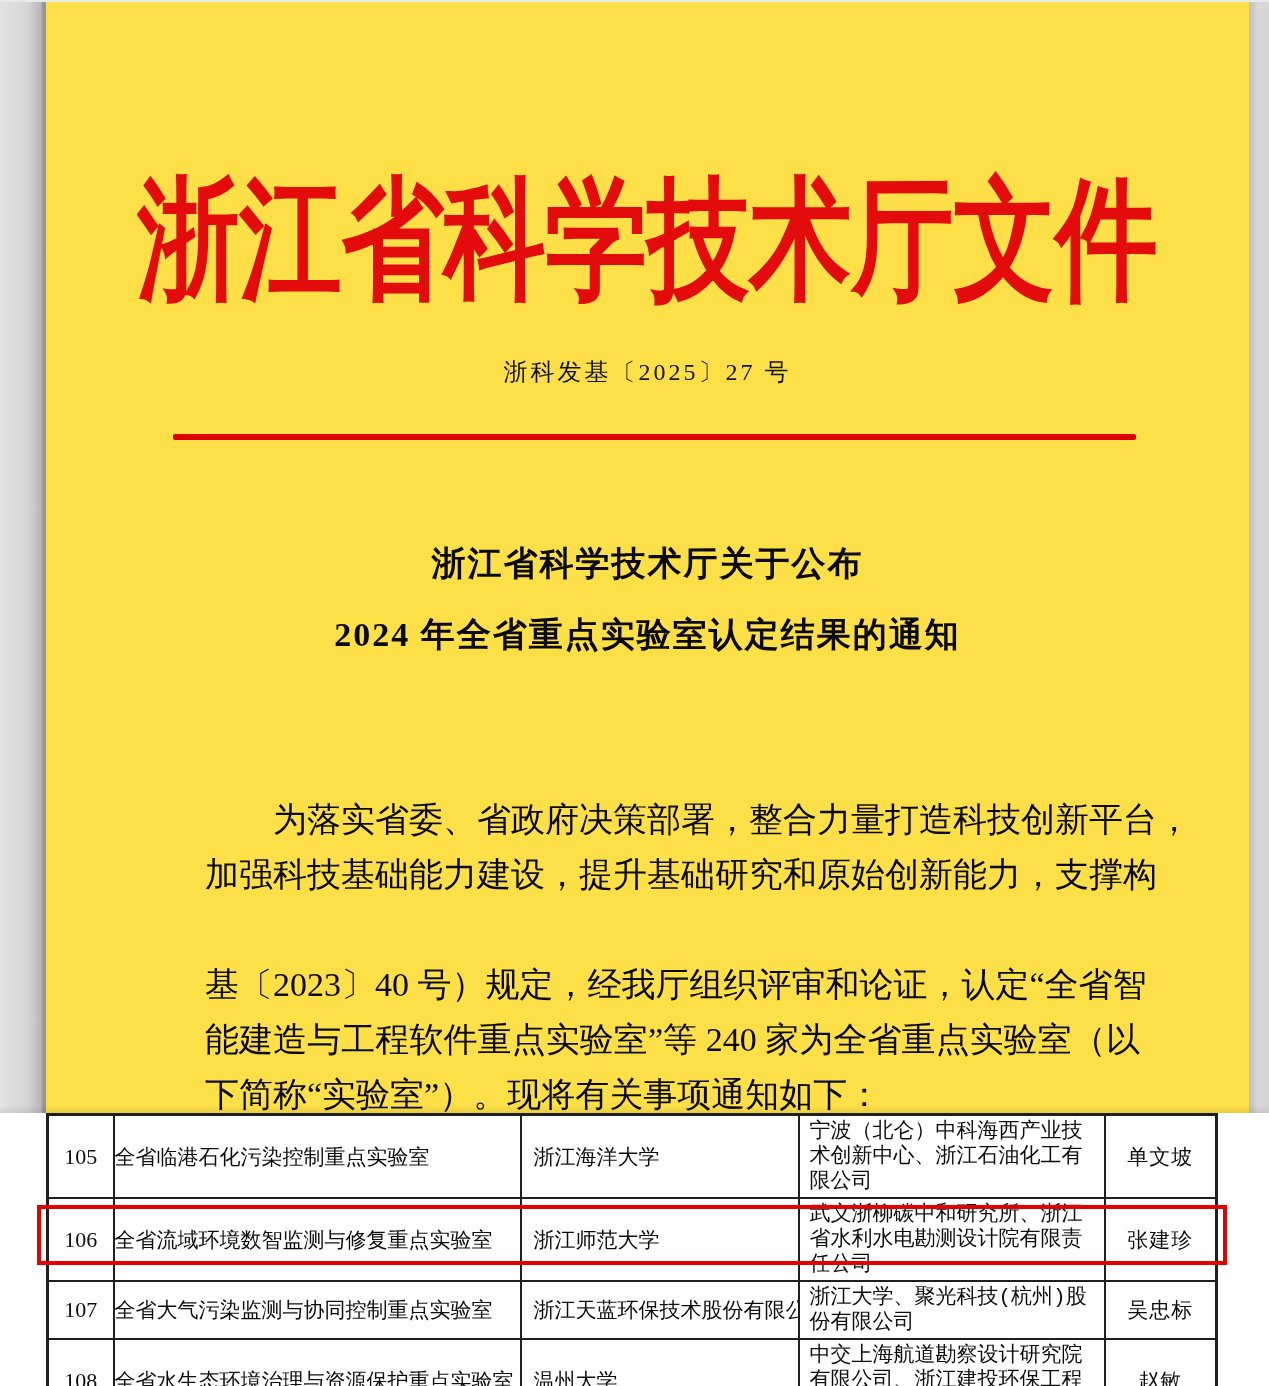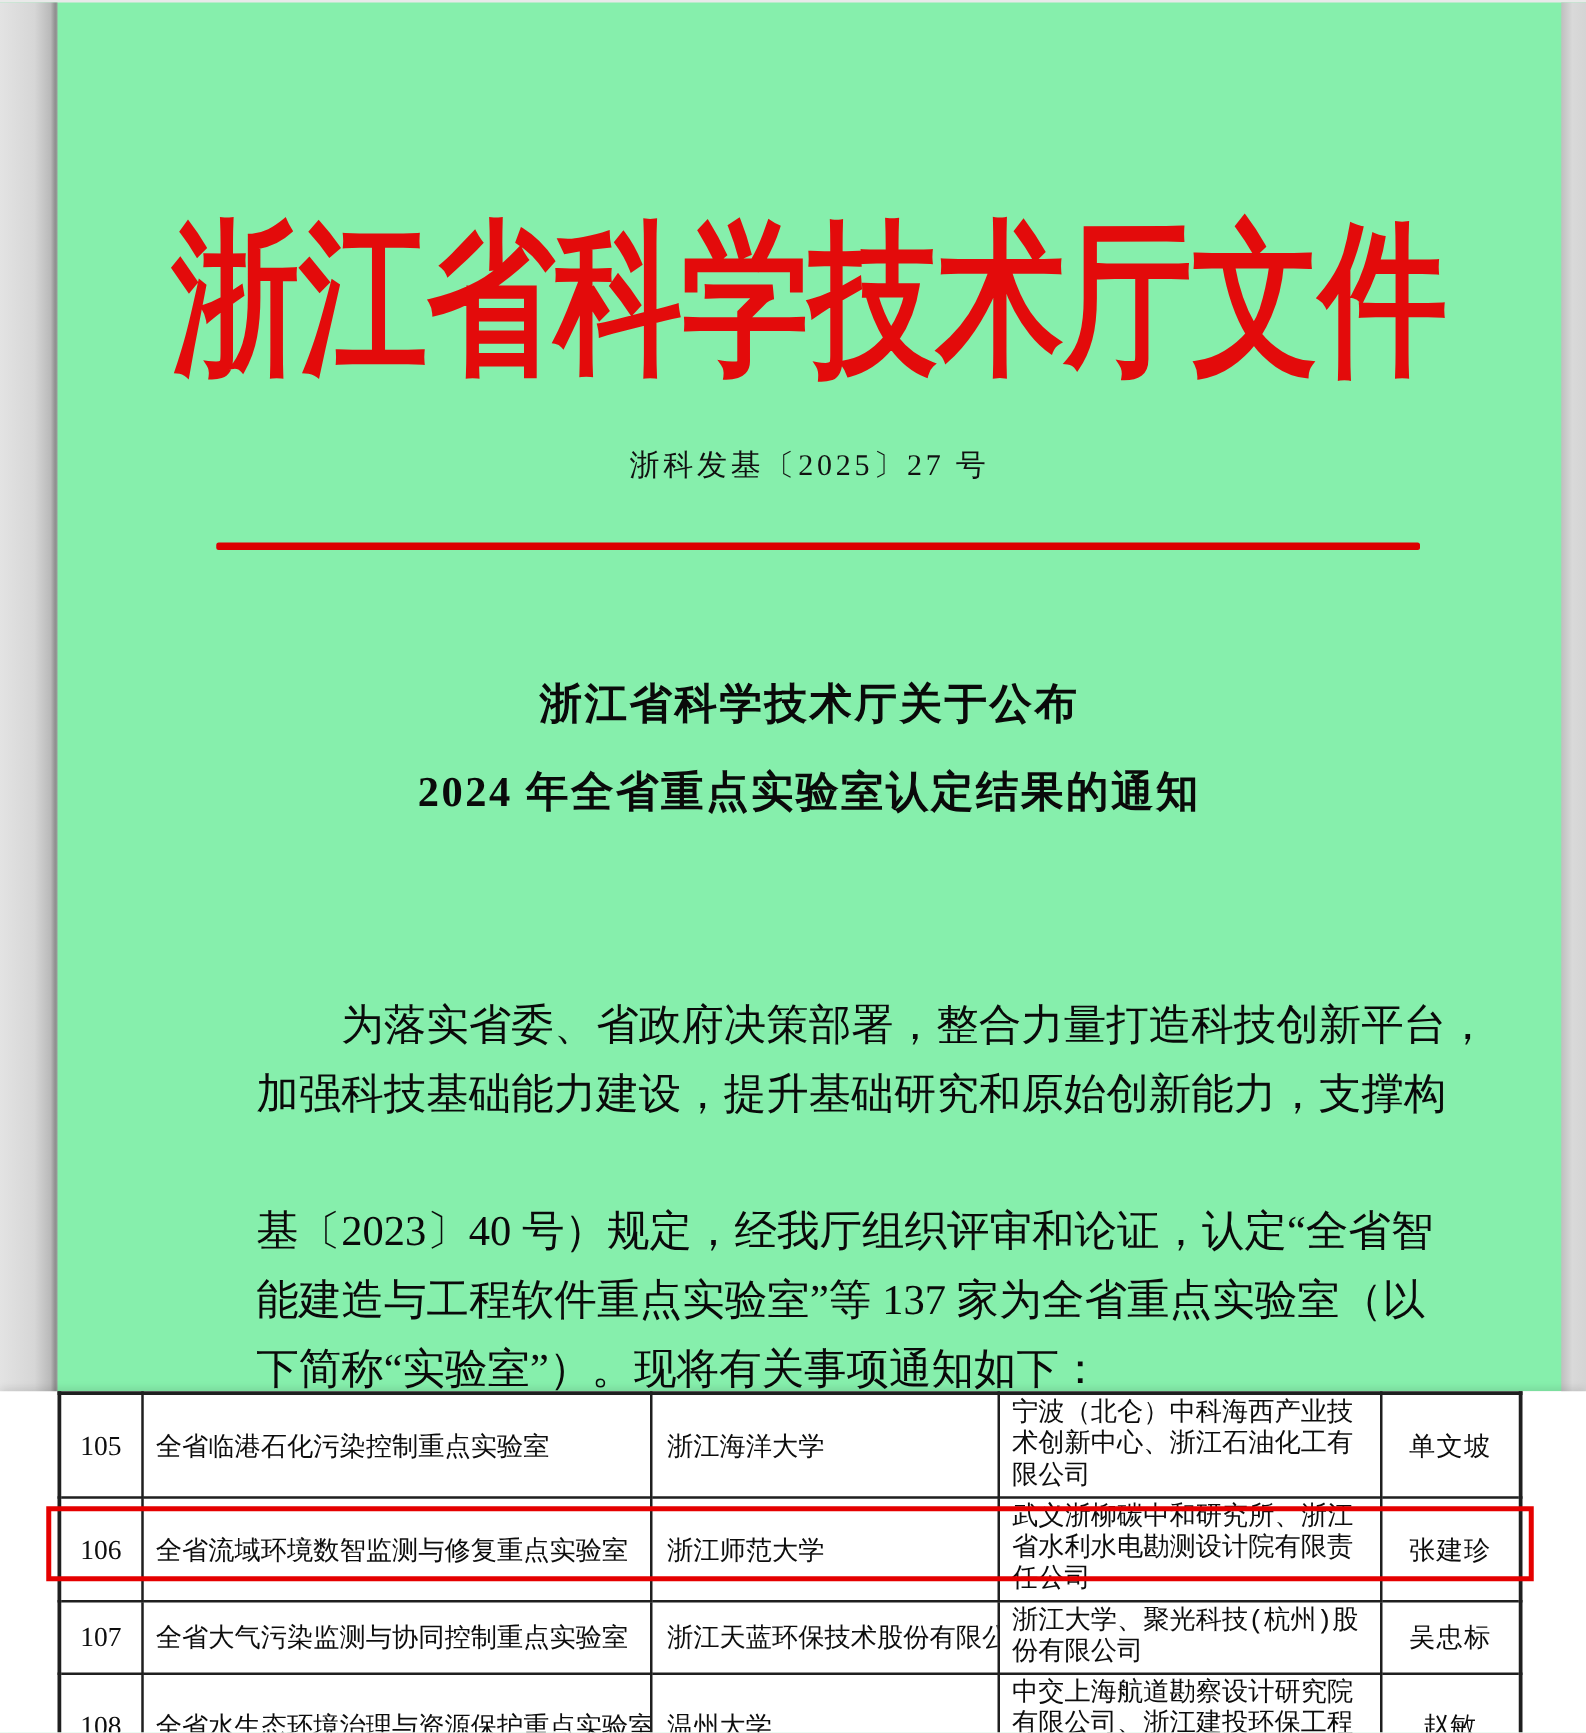--- a/index.html
+++ b/index.html
@@ -12,21 +12,21 @@
     height: 1386px;
     background: #ffffff;
     overflow: hidden;
   }
 
   
   .page-top {
     position: absolute;
     left: 0; top: 0;
     width: 1269px; height: 1113px;
-    background: #86efac;
+    background: #fde047;
     border-top: 2px solid #e9e9e9;
   }
   .edge-left {
     position: absolute;
     left: 0; top: 0;
     width: 46px; height: 1113px;
     background: linear-gradient(to right, #e3e3e3 0%, #d6d6d6 60%, #b9b9b9 88%, #8f8f8f 96%, #9c9c9c 100%);
   }
   .edge-right {
     position: absolute;
@@ -112,21 +112,21 @@
     table-layout: fixed;
     font-size: 21px;
     color: #0d0d0d;
   }
   table.labs td {
     border: 2px solid #1f1f1f;
     vertical-align: middle;
   }
   table.labs { border: 3px solid #1f1f1f; }
   td.c-no   { text-align: center; font-size: 22px; }
-  td.c-lab  { padding: 0 10px; white-space: nowrap; overflow: hidden; }
+  td.c-lab  { padding: 0 0; white-space: nowrap; overflow: hidden; }
   td.c-host { padding: 0 12px; white-space: nowrap; overflow: hidden; }
   td.c-part { padding: 3px 10px; line-height: 25px; font-family: Liberation Mono, monospace; }
   td.c-dir  { text-align: center; letter-spacing: 1px; }
 
   .highlight-box {
     position: absolute;
     left: 37px; top: 1205px;
     width: 1190px; height: 60px;
     border: 4px solid #e50000;
     background: transparent;
@@ -151,21 +151,21 @@
 
     <div class="notice-title">
       <div>浙江省科学技术厅关于公布</div>
       <div>2024 年全省重点实验室认定结果的通知</div>
     </div>
 
 
     <div class="body-line" style="top:850px">加强科技基础能力建设，提升基础研究和原始创新能力，支撑构</div>
     <div class="body-line first" style="top:795px">为落实省委、省政府决策部署，整合力量打造科技创新平台，</div>
     <div class="body-line" style="top:960px">基〔2023〕40 号）规定，经我厅组织评审和论证，认定“全省智</div>
-    <div class="body-line" style="top:1015px">能建造与工程软件重点实验室”等 137 家为全省重点实验室（以</div>
+    <div class="body-line" style="top:1015px">能建造与工程软件重点实验室”等 240 家为全省重点实验室（以</div>
     <div class="body-line last" style="top:1070px">下简称“实验室”）。现将有关事项通知如下：</div>
   </div>
 
   <div class="page-bottom">
     <table class="labs">
       <colgroup>
         <col style="width:66px">
           <col style="width:407px">
           <col style="width:278px">
           <col style="width:306px">

